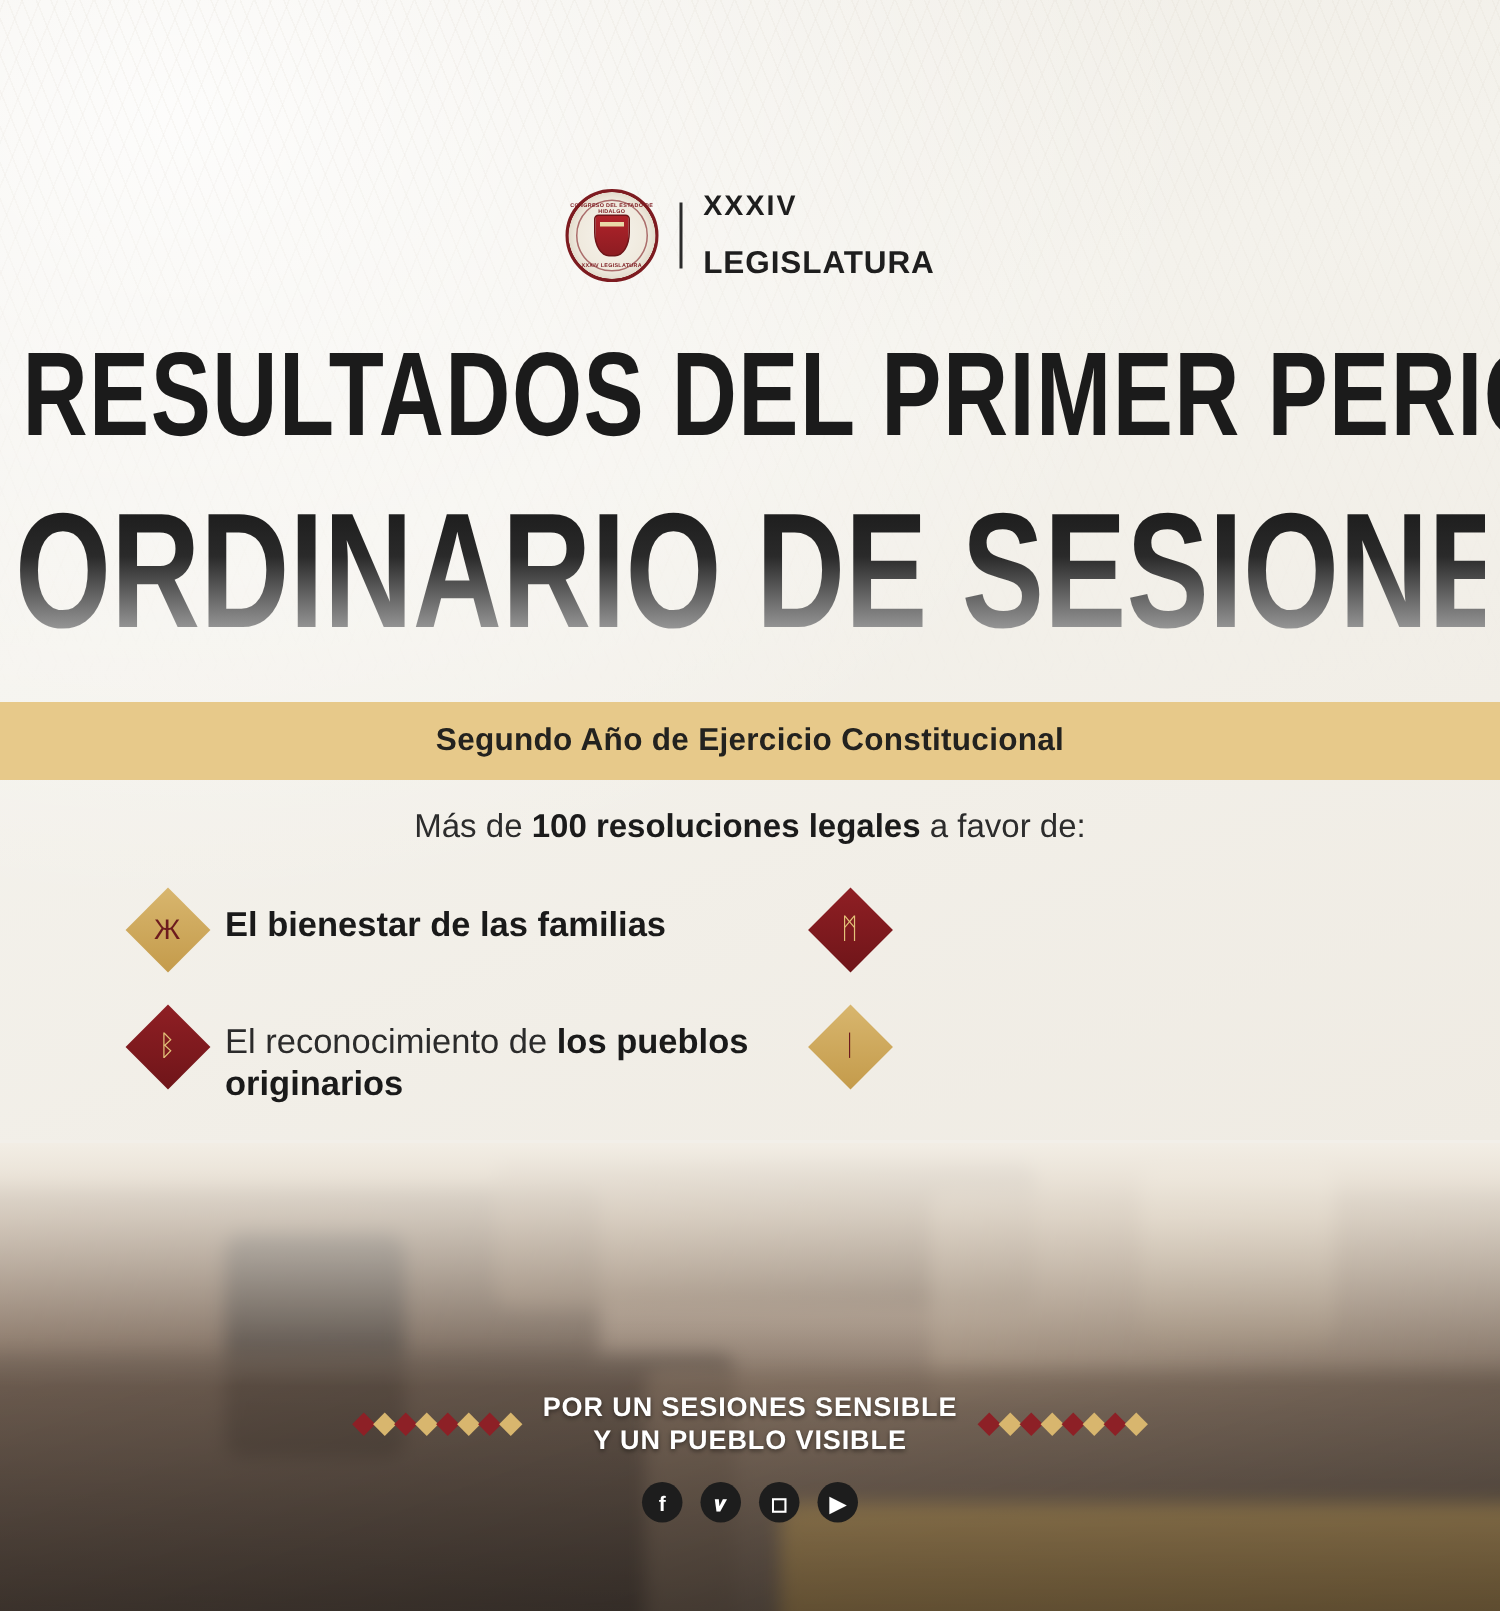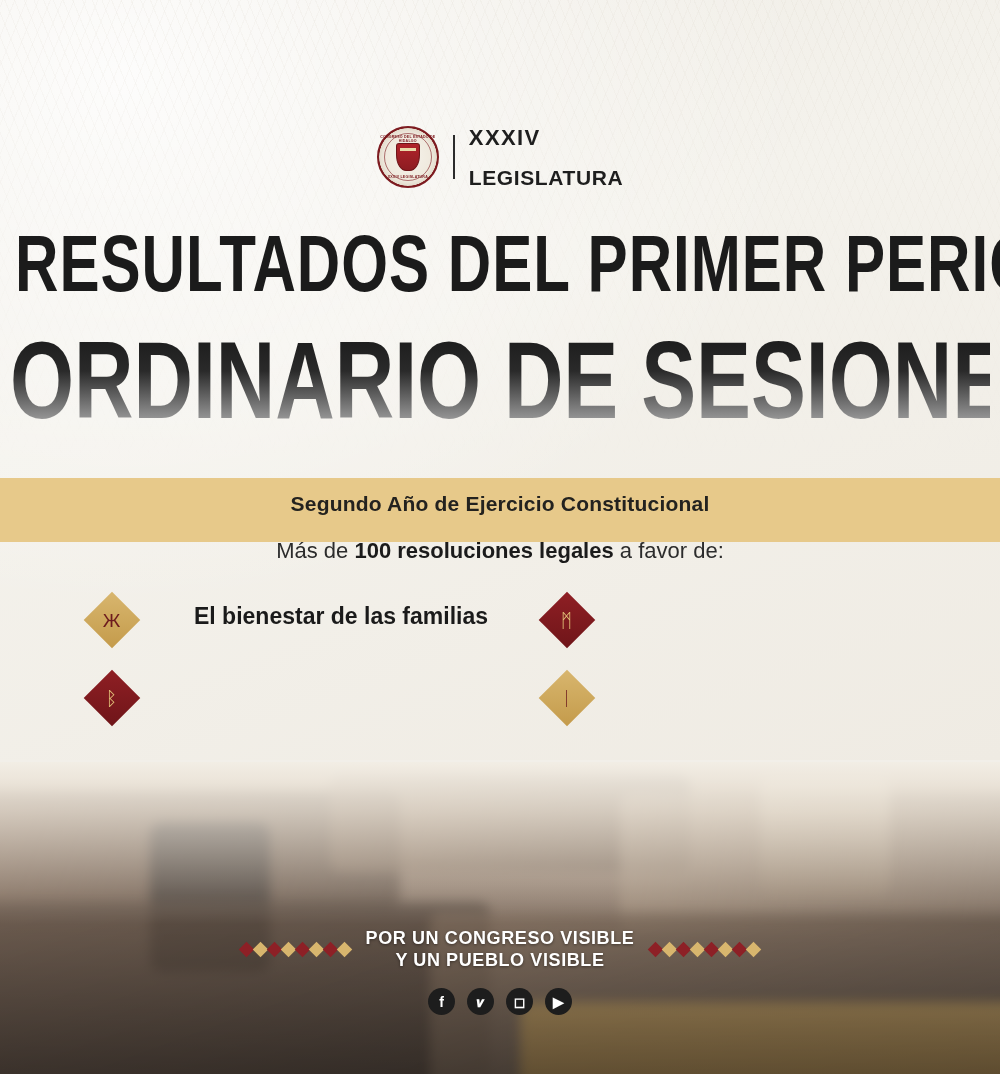--- a/index.html
+++ b/index.html
@@ -128,21 +128,21 @@
 
   .logo-divider {
     width: 2px;
     height: 44px;
     background: #2b2b2b;
   }
   .logo-text {
     line-height: 1.0;
   }
   .logo-line1 {
-    font-size: 22px;
+    font-size: 19px;
     font-weight: bold;
     letter-spacing: 1.4px;
     color: #1e1e1e;
   }
   .logo-line2 {
     font-size: 21px;
     font-weight: bold;
     letter-spacing: 0.6px;
     color: #1e1e1e;
     margin-top: 18px;
@@ -175,22 +175,22 @@
     -webkit-background-clip: text;
             background-clip: text;
     color: transparent;
     -webkit-text-fill-color: transparent;
   }
 
   
   .gold-band {
     position: absolute;
     left: 0; right: 0;
-    top: 478px;
-    height: 64px;
+    top: 468px;
+    height: 52px;
     background: #e7c98a;
   }
   .gold-band span {
     position: absolute;
     left: 0; right: 0;
     top: 14px;
     text-align: center;
     font-size: 21px;
     font-weight: bold;
     color: #23221f;
@@ -248,21 +248,21 @@
   }
   .diamond.gold .glyph { color: #6d1b1e; }
   .diamond.red  .glyph { color: #e3c279; }
 
   .bullet-text {
     font-size: 23px;
     line-height: 1.22;
     color: #2b2b2b;
     padding-top: 6px;
   }
-  .bullet-text b { font-weight: bold; color: #1a1a1a; margin-left: 44px; }
+  .bullet-text b { font-weight: bold; color: #1a1a1a; }
 
   
   .slogan-wrap {
     position: absolute;
     left: 0; right: 0;
     top: 928px;
     display: flex;
     align-items: center;
     justify-content: center;
     gap: 16px;
@@ -362,20 +362,21 @@
         <div class="bullet">
           <div class="diamond gold">
             <span class="glyph">Ж</span>
           </div>
           <div class="bullet-text"><b>El bienestar de las familias</b></div>
         </div>
         <div class="bullet">
           <div class="diamond red">
             <span class="glyph">ᛒ</span>
           </div>
+          <div class="bullet-text"><span>El reconocimiento de </span><b>los pueblos originarios</b></div>
         </div>
       </div>
     <div class="bullet-col col-right" id="col-right">
         <div class="bullet">
           <div class="diamond red">
             <span class="glyph">ᛗ</span>
           </div>
         </div>
         <div class="bullet">
           <div class="diamond gold">
@@ -390,21 +391,21 @@
       <i></i>
         <i></i>
         <i></i>
         <i></i>
         <i></i>
         <i></i>
         <i></i>
         <i></i>
     </div>
     <div class="slogan-text">
-      <div>POR UN CONGRESO VISIBLE</div>
+      <div>POR UN SESIONES SENSIBLE</div>
       <div>Y UN PUEBLO VISIBLE</div>
     </div>
     <div class="slogan-orn">
       <i></i>
         <i></i>
         <i></i>
         <i></i>
         <i></i>
         <i></i>
         <i></i>

